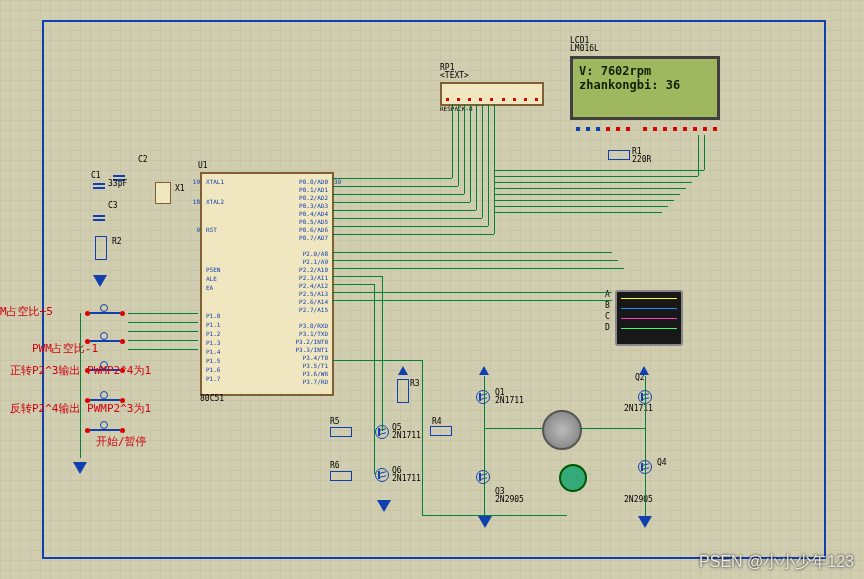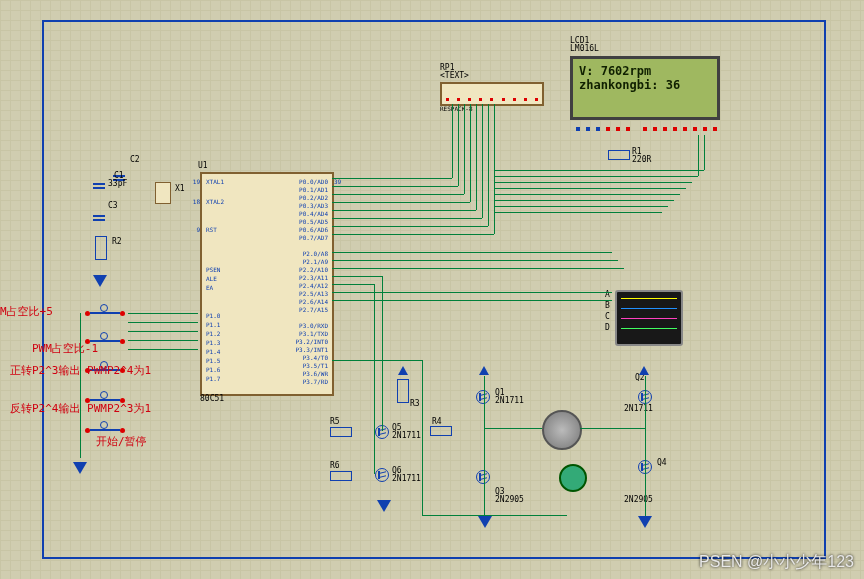--- a/index.html
+++ b/index.html
@@ -232,23 +232,23 @@
   <div class="chip-row chip-inner-r" style="top:156px;text-align:right">P3.1/TXD</div>
   <div class="chip-row chip-inner-r" style="top:164px;text-align:right">P3.2/INT0</div>
   <div class="chip-row chip-inner-r" style="top:172px;text-align:right">P3.3/INT1</div>
   <div class="chip-row chip-inner-r" style="top:180px;text-align:right">P3.4/T0</div>
   <div class="chip-row chip-inner-r" style="top:188px;text-align:right">P3.5/T1</div>
   <div class="chip-row chip-inner-r" style="top:196px;text-align:right">P3.6/WR</div>
   <div class="chip-row chip-inner-r" style="top:204px;text-align:right">P3.7/RD</div>
 </div>
 <div class="comp-label" style="left:200px;top:395px">80C51</div>
 
-<div class="comp-label" style="left:130px;top:156px">C2</div>
+<div class="comp-label" style="left:138px;top:156px">C2</div>
 <div class="cap" style="left:118px;top:170px;transform:rotate(90deg)"></div>
-<div class="comp-label" style="left:114px;top:172px">C1</div>
+<div class="comp-label" style="left:91px;top:172px">C1</div>
 <div class="comp-label" style="left:108px;top:180px">33pF</div>
 <div class="cap" style="left:98px;top:178px;transform:rotate(90deg)"></div>
 <div class="xtal" style="left:155px;top:182px"></div>
 <div class="comp-label" style="left:175px;top:185px">X1</div>
 <div class="comp-label" style="left:108px;top:202px">C3</div>
 <div class="cap" style="left:98px;top:210px;transform:rotate(90deg)"></div>
 <div class="res" style="left:95px;top:236px;width:10px;height:22px"></div>
 <div class="comp-label" style="left:112px;top:238px">R2</div>
 <div class="gnd" style="left:93px;top:275px"></div>
 
@@ -277,21 +277,21 @@
     <div class="knob"></div>
   </div>
 <div class="comp-label red-label" style="left:96px;top:436px">开始/暂停</div>
 <div class="gnd" style="left:73px;top:462px"></div>
 
 <div class="res" style="left:330px;top:427px"></div>
 <div class="comp-label" style="left:330px;top:418px">R5</div>
 <div class="res" style="left:330px;top:471px"></div>
 <div class="comp-label" style="left:330px;top:462px">R6</div>
 <div class="res" style="left:397px;top:379px;width:10px;height:22px"></div>
-<div class="comp-label" style="left:410px;top:400px">R3</div>
+<div class="comp-label" style="left:410px;top:380px">R3</div>
 <div class="res" style="left:430px;top:426px"></div>
 <div class="comp-label" style="left:432px;top:418px">R4</div>
 
 <div class="trans" style="left:375px;top:425px"></div>
 <div class="comp-label" style="left:392px;top:424px">Q5</div>
 <div class="comp-label" style="left:392px;top:432px">2N1711</div>
 <div class="trans" style="left:375px;top:468px"></div>
 <div class="comp-label" style="left:392px;top:467px">Q6</div>
 <div class="comp-label" style="left:392px;top:475px">2N1711</div>
 

